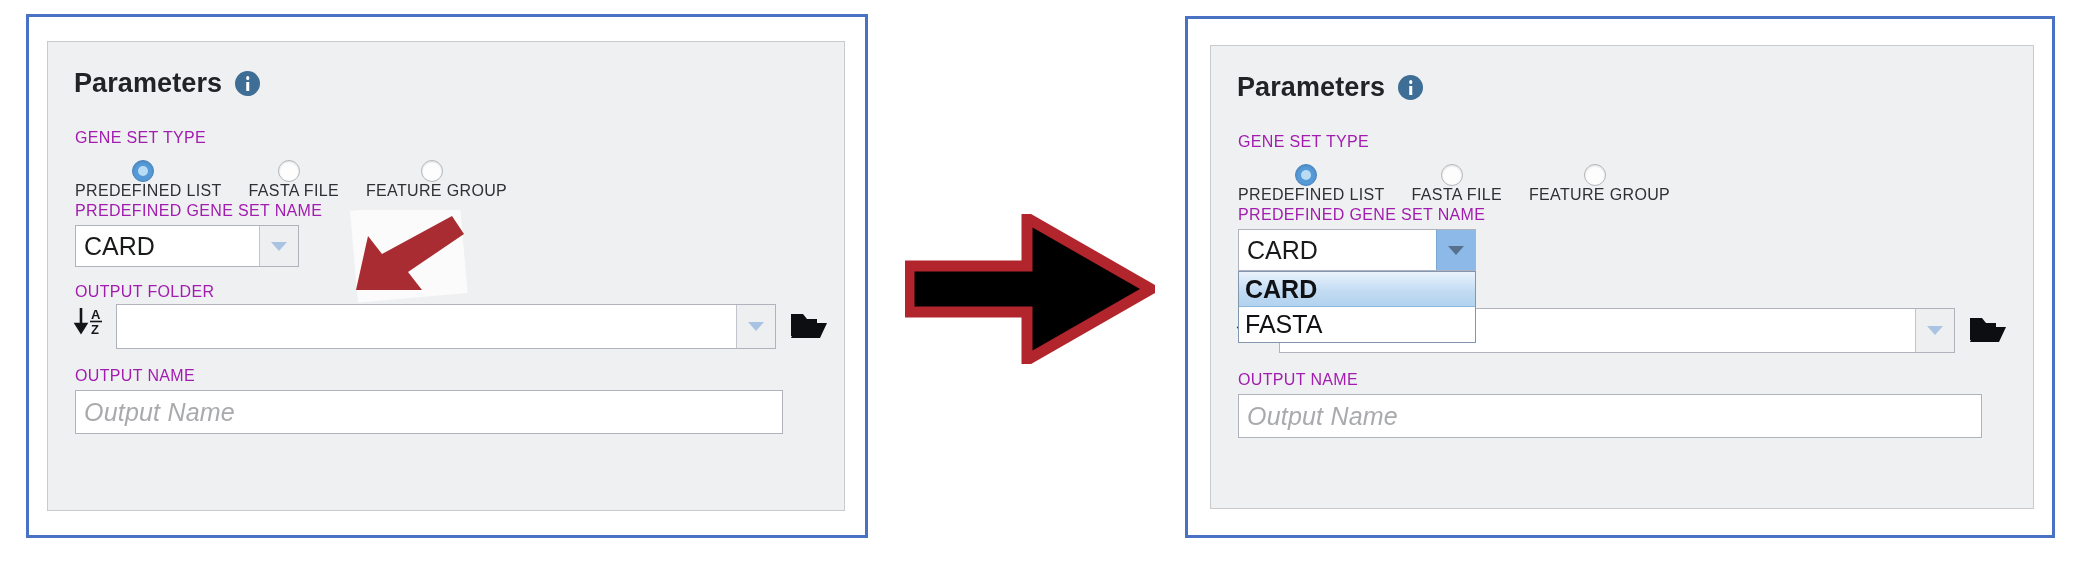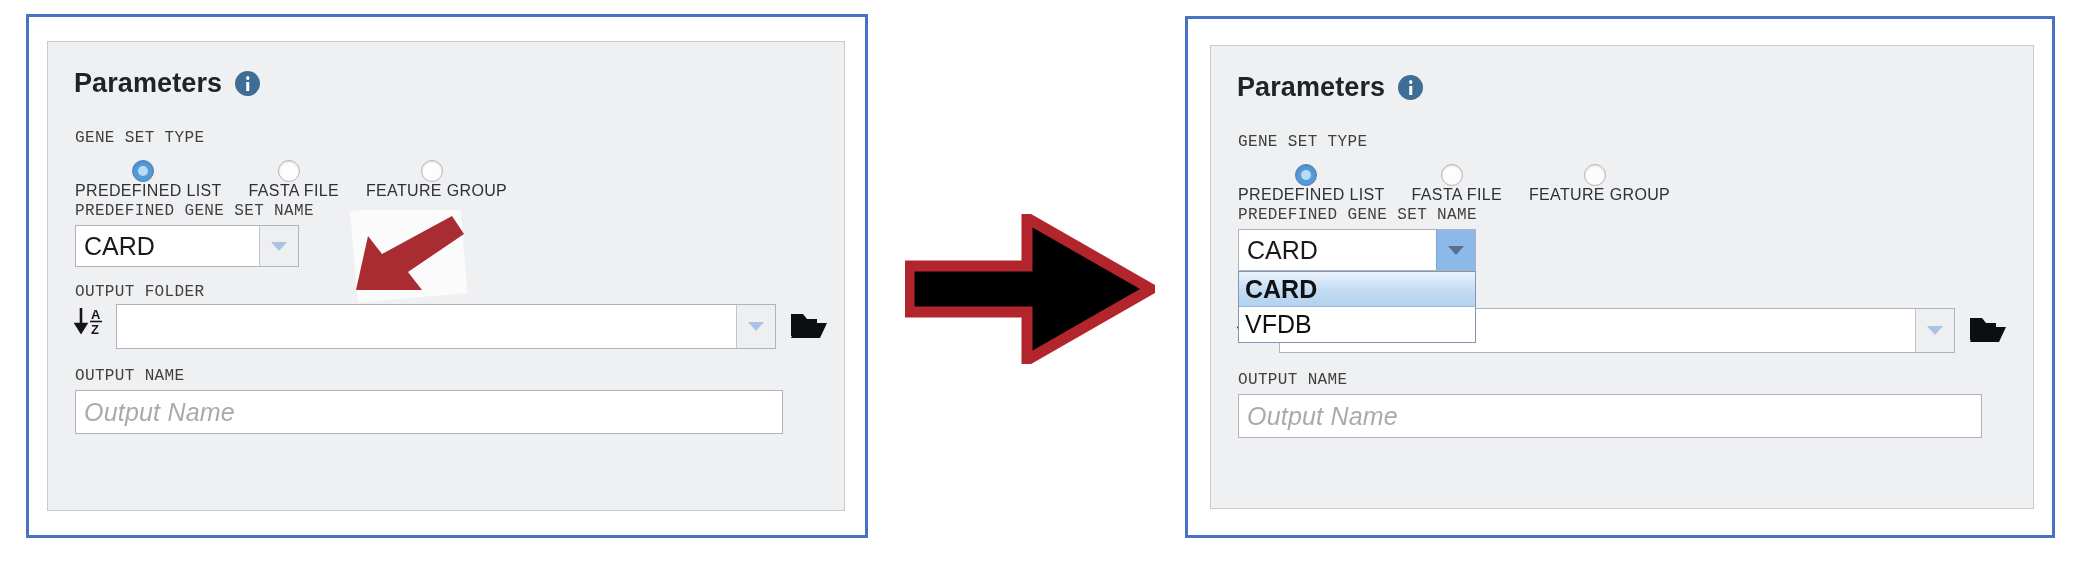--- a/index.html
+++ b/index.html
@@ -53,25 +53,24 @@
   }
   .info-icon::after{
     content:"";position:absolute;left:50%;top:11px;
     transform:translateX(-50%);
     width:3.5px;height:9px;background:#fff;
   }
 
   
   .field-label{
     position:absolute;
-    font-size:16px;color:#404040;
+    font-size:16px;color:#a21caf;
     letter-spacing:.35px;
     white-space:nowrap;
     text-transform:uppercase;
-    font-family:Liberation Mono, monospace;
   }
 
   
   .radio-row{position:absolute;display:flex;align-items:center;white-space:nowrap;}
   .radio-item{display:flex;align-items:center;margin-right:27px;flex-direction:column;}
   .radio-dot{
     width:22px;height:22px;border-radius:50%;
     box-sizing:border-box;
     background:#fdfdfd;
     border:1px solid #b4b6ba;
@@ -265,21 +264,21 @@
 
       <div class="combo" style="left:27px;top:183px;width:238px;height:42px;z-index:45;">
         <span class="combo-text">CARD</span>
         <span class="combo-btn active">
           <span class="caret"></span>
         </span>
       </div>
 
       <div class="dropdown-list" style="left:27px;top:225px;width:238px;">
         <div class="dd-item selected">CARD</div>
-        <div class="dd-item">VFDB</div>
+        <div class="dd-item">FASTA</div>
       </div>
 
       <div class="field-label" style="left:27px;top:241px;">OUTPUT FOLDER</div>
 
       <svg class="sort-icon" style="left:25px;top:263px;" viewBox="0 0 34 32">
         <path d="M8 3 L8 24 M8 27 L3 19 L13 19 Z" stroke="#141518" stroke-width="2.6" fill="#141518"></path>
         <text x="18" y="14" font-family="Liberation Sans, sans-serif" font-size="13" font-weight="bold" fill="#141518">A</text>
         <text x="18" y="29" font-family="Liberation Sans, sans-serif" font-size="13" font-weight="bold" fill="#141518">Z</text>
         <line x1="17" y1="16.5" x2="29" y2="16.5" stroke="#141518" stroke-width="1.6"></line>
       </svg>

